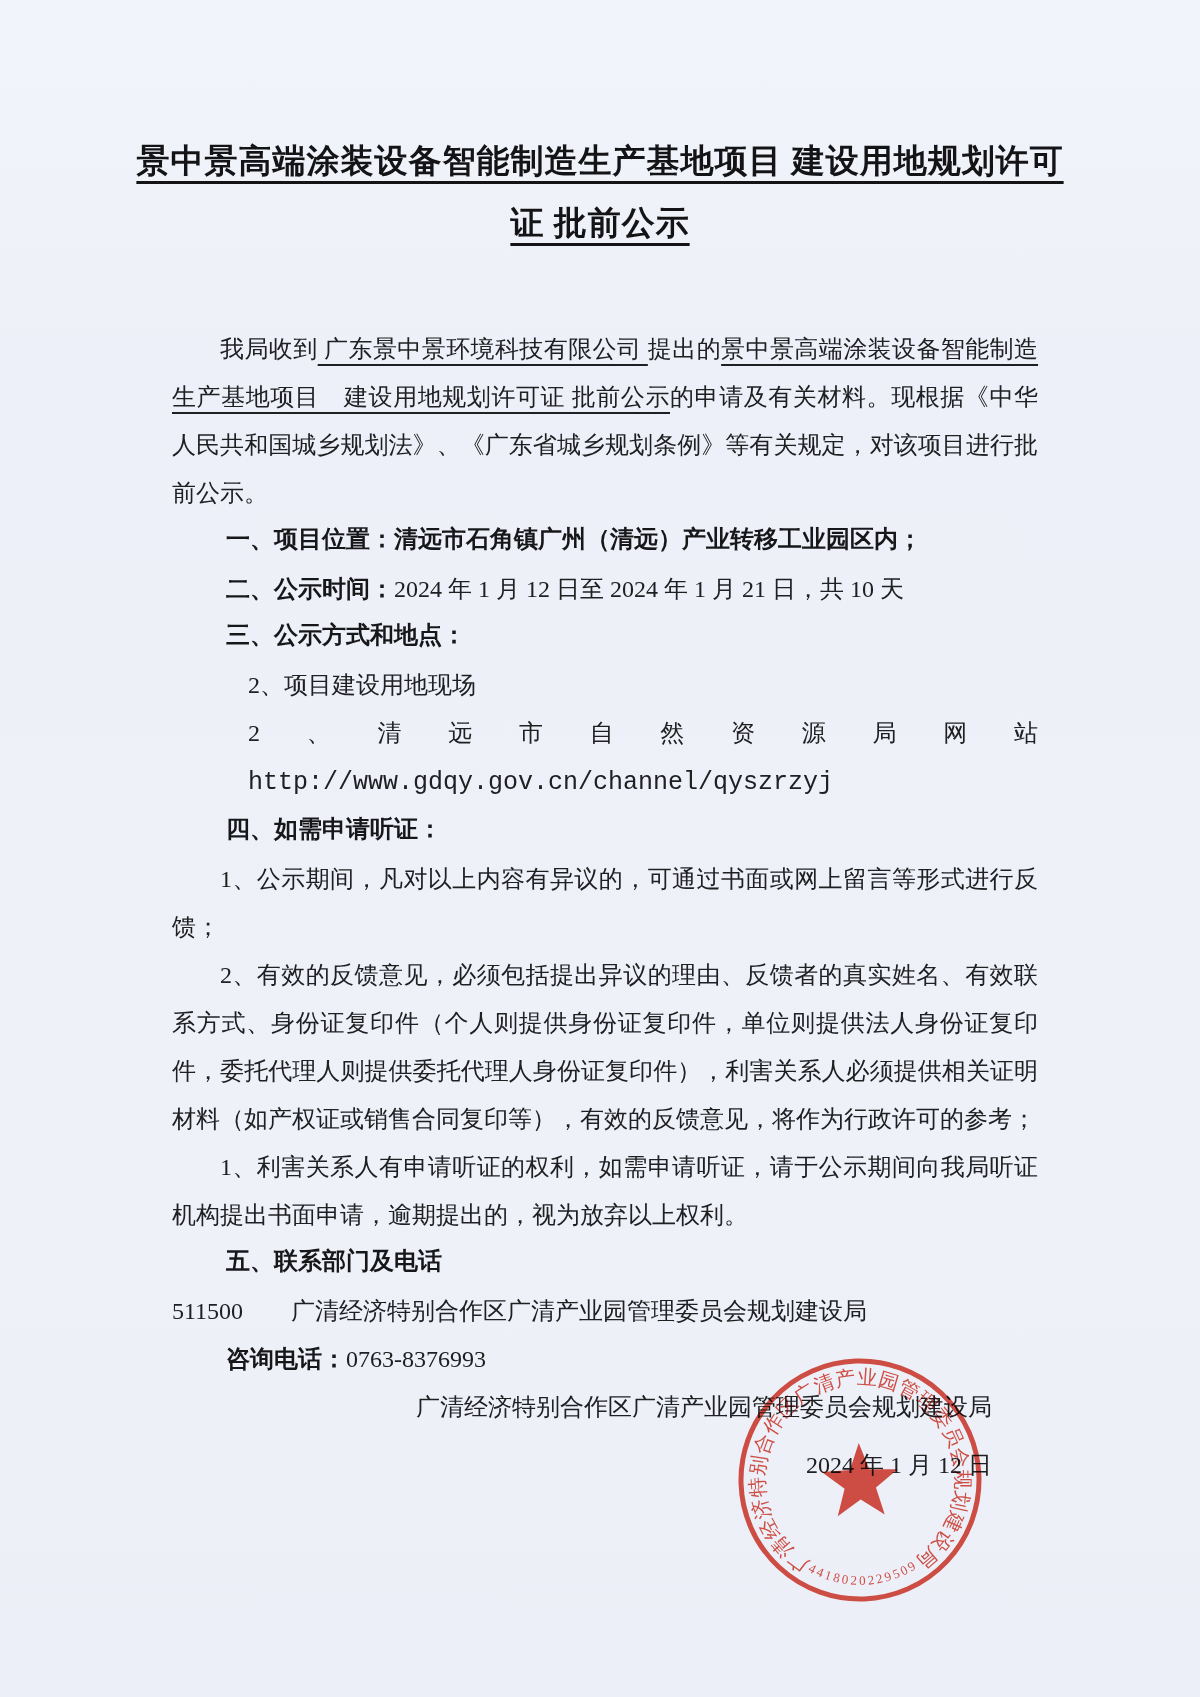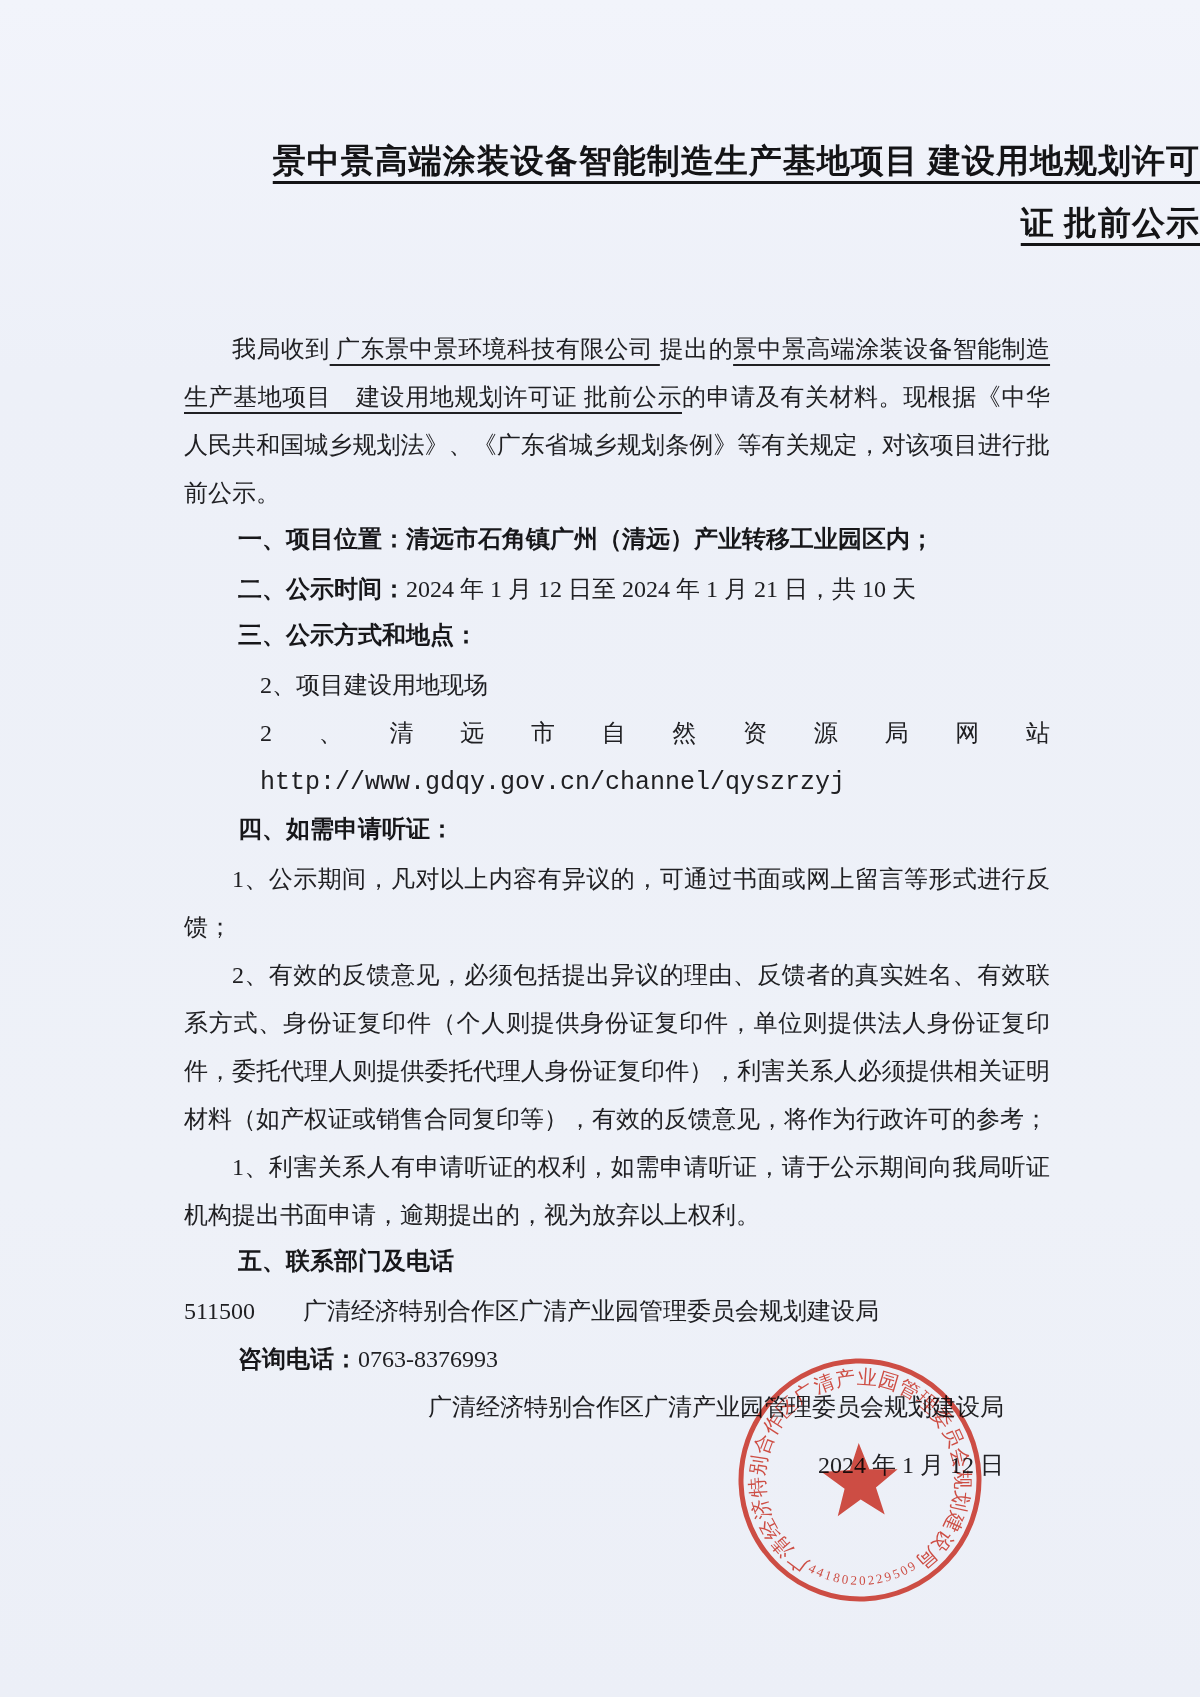--- a/index.html
+++ b/index.html
@@ -8,26 +8,26 @@
     width:1200px; height:1697px;
     margin:0 auto;
     background:linear-gradient(180deg,#f2f4fb 0%,#edf0f8 22%,#eef1f8 70%,#ecEFf7 100%);
     background-color:#edf0f8;
     font-family:"Liberation Serif","DejaVu Serif",serif;
     color:#1d1d20;
     overflow:hidden;
   }
   .title-block {
     position:absolute; top:130px; left:0; width:100%;
-    text-align:right; font-weight:700; font-size:33px; line-height:62px;
+    text-align:center; font-weight:700; font-size:33px; line-height:62px;
     color:#141416; letter-spacing:1px;
   }
   .u-title { text-decoration:underline; text-decoration-thickness:2.5px; text-underline-offset:9px; }
   .body-flow {
-    position:absolute; top:325px; left:184px; width:866px;
+    position:absolute; top:325px; left:172px; width:866px;
     font-size:24px; line-height:48px; text-align:justify;
     color:#202023;
   }
   .p { text-indent:48px; margin:0; }
   .h  { padding-left:54px; font-family:Liberation Mono, monospace; font-weight:700; color:#17171a; }
   .hmix { padding-left:54px; }
   .hmix .lbl { font-family:Liberation Serif, serif; font-weight:700; color:#17171a; }
   .sub { padding-left:76px; }
   .u { text-decoration:underline; text-decoration-thickness:2px; text-underline-offset:7px; }
   .mono { font-family:"Liberation Mono","DejaVu Sans Mono",monospace; font-size:25px; letter-spacing:0; }

